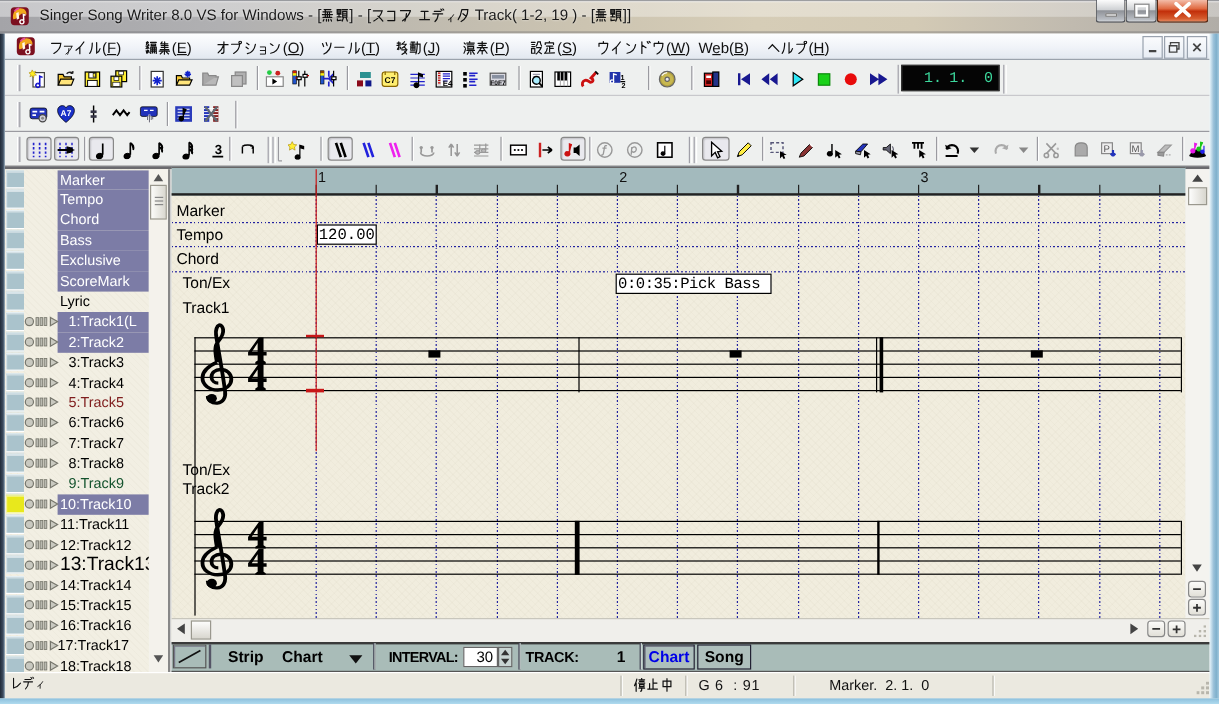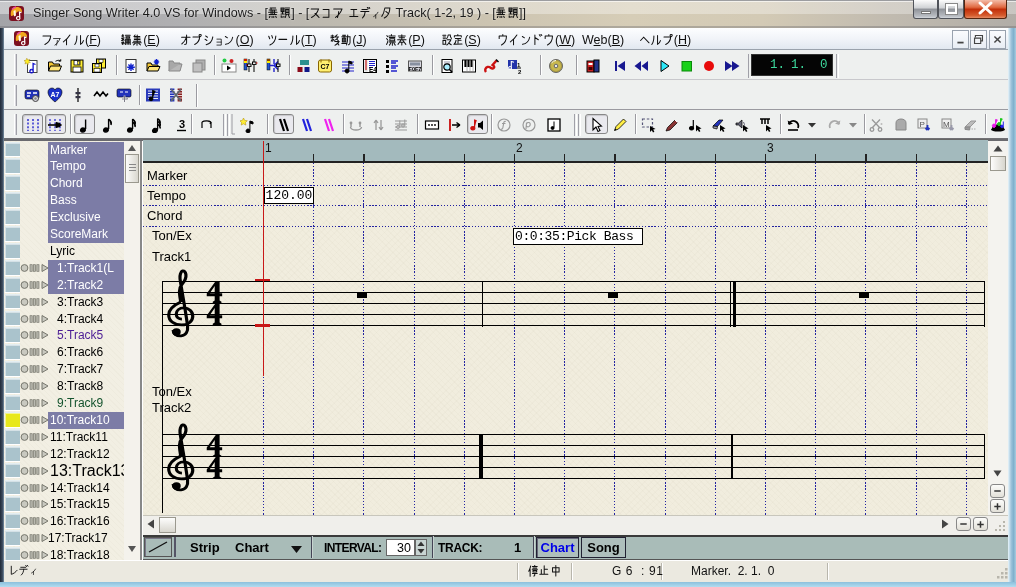--- a/index.html
+++ b/index.html
@@ -14,21 +14,21 @@
 <div style="position:absolute;left:0px;top:0px;width:1016px;height:1px;background:rgba(70,74,84,0.5);"></div>
 <div style="position:absolute;left:8px;top:5px;width:17px;height:17px;">
     <svg width="17" height="17" viewBox="0 0 17 17">
       <rect x="1" y="1" width="15" height="15" rx="3" fill="#7c1020"></rect>
       <path d="M3 11 C2 6 4.5 2.5 8 2 C12 1.5 14.5 4 14 7.5 C12.5 5.8 10.2 5.8 8.6 7.4 C6.8 9.2 4.8 11.2 3 11Z" fill="#f2a81d"></path>
       <path d="M4 4.5 C5 3 6.5 2.2 8 2" stroke="#e84aa0" stroke-width="1.4" fill="none"></path>
       <path d="M5.5 6 L7.5 5 L8 10.5 L6 11.5Z" fill="#fff8e8"></path>
       <path d="M10.2 11.5 a1.7 1.7 0 1 0 .1 0 M11.8 12 L11.5 7 L13.4 7.6" fill="none" stroke="#fff" stroke-width="1.2"></path>
     </svg>
   </div>
-<div style="position:absolute;left:33px;top:6px;width:900px;height:17px;font-size:12.6px;color:#1a1a1a;white-space:nowrap;text-shadow:0 0 2px rgba(255,255,255,.7);"><span>Singer Song Writer 4.0 VS for Windows - [</span><svg width="10.6" height="12.0" viewBox="0 0 11 12.5" style="display:inline-block;vertical-align:-2px;margin:0 0.5px 0px 0.5px">
+<div style="position:absolute;left:33px;top:6px;width:900px;height:17px;font-size:12.6px;color:#1a1a1a;white-space:nowrap;text-shadow:0 0 2px rgba(255,255,255,.7);"><span>Singer Song Writer 8.0 VS for Windows - [</span><svg width="10.6" height="12.0" viewBox="0 0 11 12.5" style="display:inline-block;vertical-align:-2px;margin:0 0.5px 0px 0.5px">
       <path d="M2.2 1 H8 M1.2 3 H8.8 M0.6 5.4 H9.4 M3.2 1 V7.8 M5 3 V7.8 M6.8 3 V7.8 M1.2 7.8 H8.8 M2 9.6 L1.4 11 M4.2 9.6 V11 M6 9.6 V11 M8 9.6 L8.6 11" fill="none" stroke="#111" stroke-width="1.05" stroke-linecap="round"></path>
     </svg><svg width="10.6" height="12.0" viewBox="0 0 11 12.5" style="display:inline-block;vertical-align:-2px;margin:0 0.5px 0px 0.5px">
       <path d="M1 1 H4.2 V3.8 H1 Z M1 2.4 H4.2 M1 5 H4.4 M2.6 5 V7.4 M1 7.4 H4.4 M1.2 9 V10.6 M1.2 10.6 L4.4 10.2 M5.4 1 H10 M5.8 2.6 H9.4 V7.6 H5.8 Z M5.8 4.2 H9.4 M5.8 5.8 H9.4 M6.6 7.6 L5.4 11 M8.6 7.6 L9.8 11" fill="none" stroke="#111" stroke-width="1.05" stroke-linecap="round"></path>
     </svg><span>] - [</span><svg width="10.6" height="12.0" viewBox="0 0 11 12.5" style="display:inline-block;vertical-align:-2px;margin:0 0.5px 0px 0.5px">
       <path d="M1.2 2.2 H8.8 C7.8 5.8 5.6 8.8 1.6 11 M5.2 6.8 C6.8 8 8.4 9.6 9.4 11" fill="none" stroke="#111" stroke-width="1.05" stroke-linecap="round"></path>
     </svg><svg width="10.6" height="12.0" viewBox="0 0 11 12.5" style="display:inline-block;vertical-align:-2px;margin:0 0.5px 0px 0.5px">
       <path d="M2.2 2.6 H8.2 V10.6 M2.2 10.6 H8.2" fill="none" stroke="#111" stroke-width="1.05" stroke-linecap="round"></path>
     </svg><svg width="10.6" height="12.0" viewBox="0 0 11 12.5" style="display:inline-block;vertical-align:-2px;margin:0 0.5px 0px 0.5px">
       <path d="M0.7 2 H9.4 M9.4 2 C8.2 5.5 5.5 8.8 2.6 10.8 M5.9 4.6 C5.8 7.2 5.3 9.4 4.6 11" fill="none" stroke="#111" stroke-width="1.05" stroke-linecap="round"></path>
     </svg><span style="display:inline-block;width:4.2px"></span><svg width="10.6" height="12.0" viewBox="0 0 11 12.5" style="display:inline-block;vertical-align:-2px;margin:0 0.5px 0px 0.5px">
@@ -759,21 +759,21 @@
     <div style="position:absolute;left:1px;top:186.4px;width:15px;height:15.9px;background:#aac3cc;border-top:1px solid #e4eef2;border-bottom:1px solid #fff;box-shadow:inset 1px 1px 0 rgba(255,255,255,0.5);"></div>
     <div style="position:absolute;left:16px;top:186.4px;width:30px;height:16.9px;">
       <svg width="30" height="16" viewBox="0 0 30 16">
         <circle cx="4.5" cy="8" r="3.4" fill="#c9c9c0" stroke="#77776d"></circle>
         <rect x="10" y="4.7" width="2.2" height="6.6" fill="#b9b9b0" stroke="#77776d" stroke-width="0.7"></rect>
         <rect x="13.4" y="4.7" width="2.2" height="6.6" fill="#b9b9b0" stroke="#77776d" stroke-width="0.7"></rect>
         <rect x="16.8" y="4.7" width="2.2" height="6.6" fill="#b9b9b0" stroke="#77776d" stroke-width="0.7"></rect>
         <path d="M22 4.5 L28 8 L22 11.5Z" fill="#c9c9c0" stroke="#77776d"></path>
       </svg>
     </div>
-    <div style="position:absolute;left:53px;top:186.4px;width:90px;height:16.9px;font-size:12px;color:#4c1d95;line-height:16.9px;white-space:nowrap;">5:Track5</div>
+    <div style="position:absolute;left:53px;top:186.4px;width:90px;height:16.9px;font-size:12px;color:#7f1d1d;line-height:16.9px;white-space:nowrap;">5:Track5</div>
     <div style="position:absolute;left:1px;top:203.3px;width:15px;height:15.9px;background:#aac3cc;border-top:1px solid #e4eef2;border-bottom:1px solid #fff;box-shadow:inset 1px 1px 0 rgba(255,255,255,0.5);"></div>
     <div style="position:absolute;left:16px;top:203.3px;width:30px;height:16.9px;">
       <svg width="30" height="16" viewBox="0 0 30 16">
         <circle cx="4.5" cy="8" r="3.4" fill="#c9c9c0" stroke="#77776d"></circle>
         <rect x="10" y="4.7" width="2.2" height="6.6" fill="#b9b9b0" stroke="#77776d" stroke-width="0.7"></rect>
         <rect x="13.4" y="4.7" width="2.2" height="6.6" fill="#b9b9b0" stroke="#77776d" stroke-width="0.7"></rect>
         <rect x="16.8" y="4.7" width="2.2" height="6.6" fill="#b9b9b0" stroke="#77776d" stroke-width="0.7"></rect>
         <path d="M22 4.5 L28 8 L22 11.5Z" fill="#c9c9c0" stroke="#77776d"></path>
       </svg>
     </div>
@@ -1136,21 +1136,21 @@
 <div style="position:absolute;left:571px;top:563px;width:2px;height:17px;border-left:1px solid #b8b6ac;border-right:1px solid #fff;"></div>
 <div style="position:absolute;left:661px;top:563px;width:2px;height:17px;border-left:1px solid #b8b6ac;border-right:1px solid #fff;"></div>
 <div style="position:absolute;left:827px;top:563px;width:2px;height:17px;border-left:1px solid #b8b6ac;border-right:1px solid #fff;"></div>
 <div style="position:absolute;left:527px;top:564px;width:60px;height:14px;font-size:12px;color:#111;"><svg width="10.6" height="12.0" viewBox="0 0 11 12.5" style="display:inline-block;vertical-align:-2px;margin:0 0.5px 0px 0.5px">
       <path d="M2.8 1 C2.4 3.2 1.8 4.8 0.8 6.6 M2.2 4.6 V11.6 M4.6 1.6 H9.6 M7 0.4 V1.6 M5.2 3 H9 M4.4 4.4 H9.8 M5.2 5.8 H9 V7.4 H5.2 Z M4.6 8.8 H9.6 M7 8.8 V10.6 C7 11.2 6.8 11.4 6 11.4" fill="none" stroke="#111" stroke-width="1.05" stroke-linecap="round"></path>
     </svg><svg width="10.6" height="12.0" viewBox="0 0 11 12.5" style="display:inline-block;vertical-align:-2px;margin:0 0.5px 0px 0.5px">
       <path d="M5.4 0.8 V9.6 M5.4 4.4 H8.8 M2.4 4.8 V9.6 M0.8 9.6 H9.2" fill="none" stroke="#111" stroke-width="1.05" stroke-linecap="round"></path>
     </svg><svg width="10.6" height="12.0" viewBox="0 0 11 12.5" style="display:inline-block;vertical-align:-2px;margin:0 0.5px 0px 0.5px">
       <path d="M1.6 2.8 H8.4 V7.4 H1.6 Z M5 0.6 V11.4" fill="none" stroke="#111" stroke-width="1.05" stroke-linecap="round"></path>
     </svg></div>
-<div style="position:absolute;left:582px;top:564px;width:80px;height:14px;font-size:12px;color:#111;letter-spacing:0.6px;margin-left:30px;">G 6&nbsp;&nbsp;:&nbsp;91</div>
+<div style="position:absolute;left:582px;top:564px;width:80px;height:14px;font-size:12px;color:#111;letter-spacing:0.6px;">G 6&nbsp;&nbsp;:&nbsp;91</div>
 <div style="position:absolute;left:691px;top:564px;width:140px;height:14px;font-size:12px;color:#111;">Marker.&nbsp;&nbsp;2. 1.&nbsp;&nbsp;0</div>
 <div style="position:absolute;left:997px;top:568px;width:12px;height:12px;">
     <svg width="12" height="12">
       <g fill="#b8b6ac">
         <rect x="8" y="0" width="2.5" height="2.5"></rect>
         <rect x="4" y="4" width="2.5" height="2.5"></rect>
         <rect x="8" y="4" width="2.5" height="2.5"></rect>
         <rect x="0" y="8" width="2.5" height="2.5"></rect>
         <rect x="4" y="8" width="2.5" height="2.5"></rect>
         <rect x="8" y="8" width="2.5" height="2.5"></rect>

